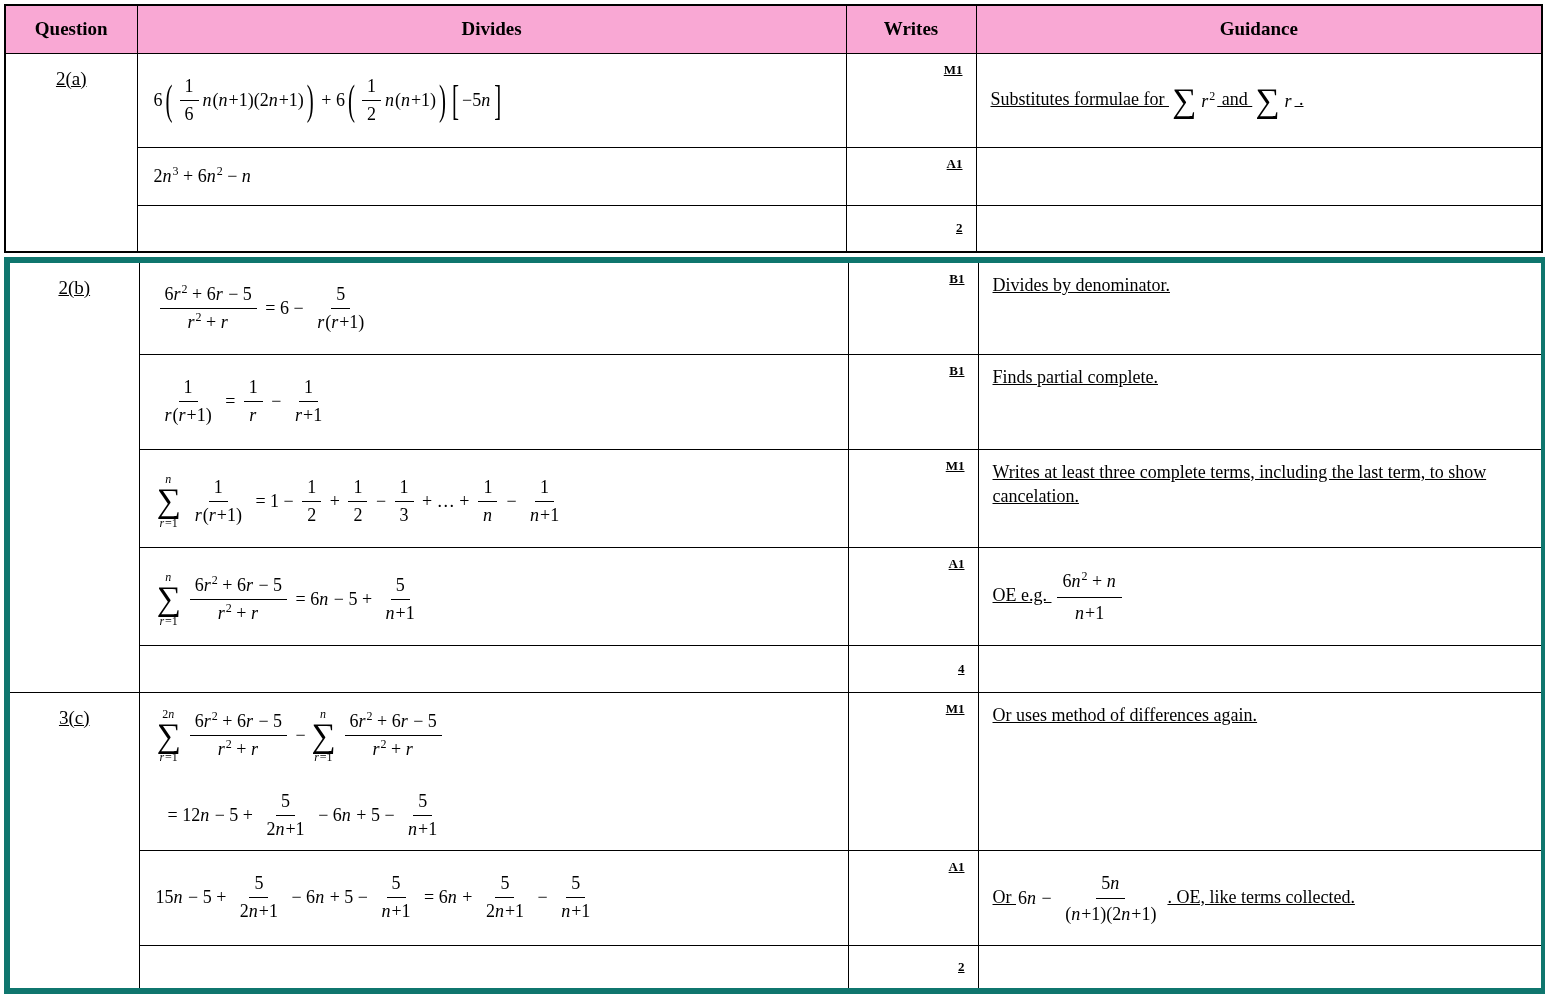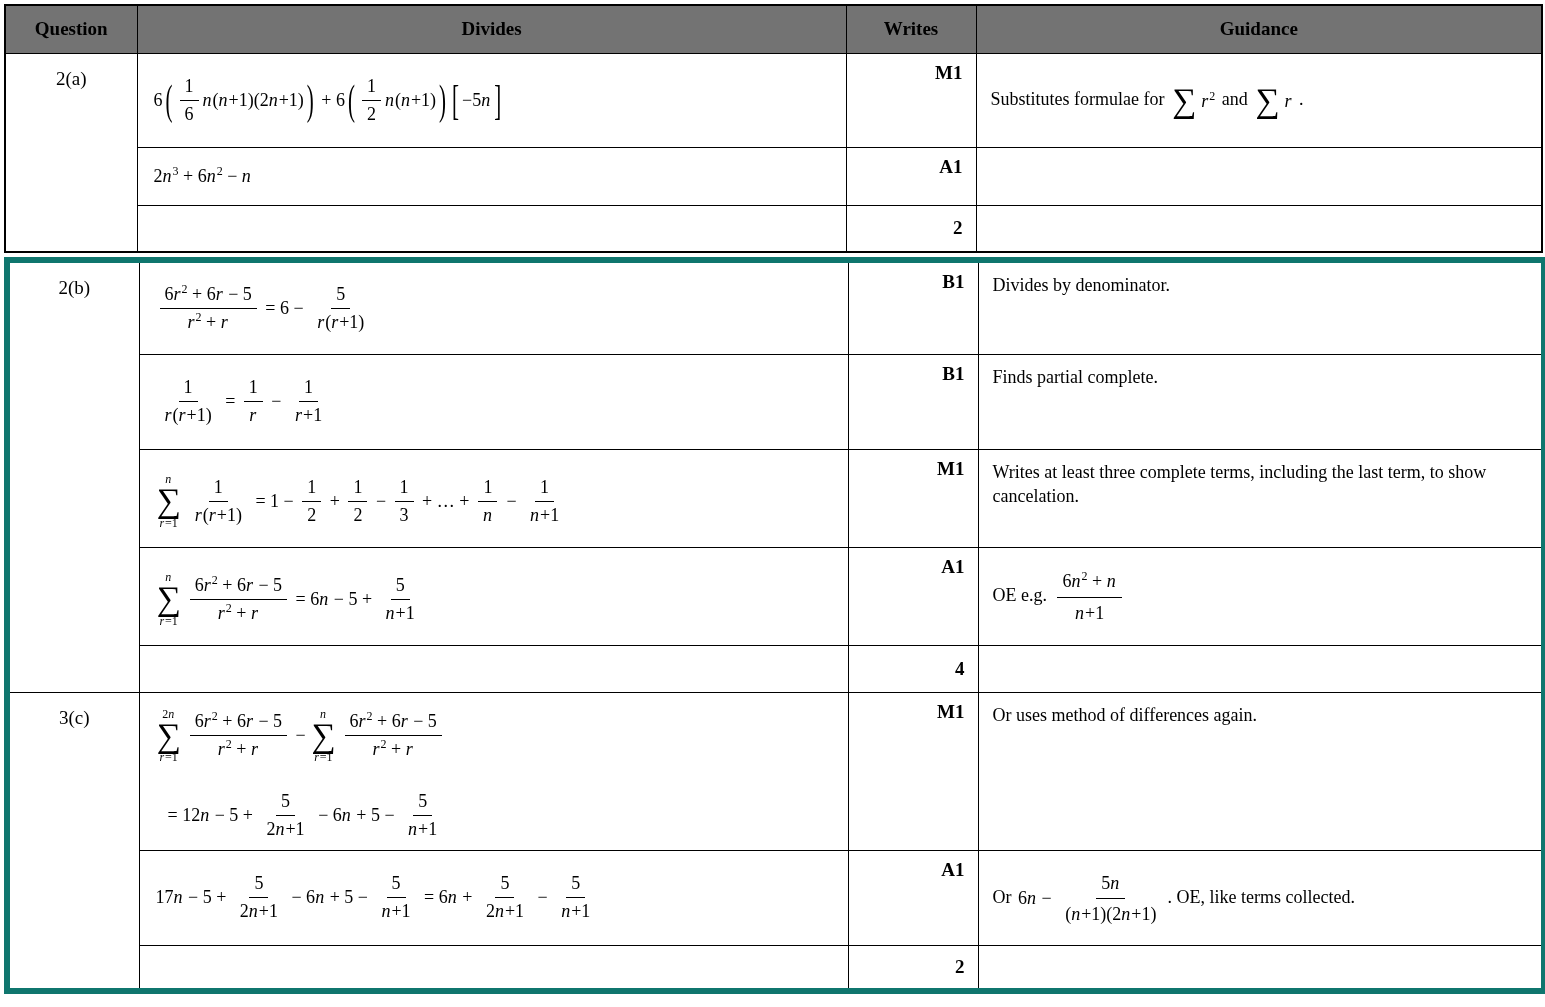--- a/index.html
+++ b/index.html
@@ -6,28 +6,28 @@
   html, body { width: 1545px; height: 1007px; background: #ffffff; overflow: hidden; }
   body { font-family: "Liberation Serif", "DejaVu Serif", serif; color: #000; }
   .sheet { padding: 4px 4px 0 4px; }
 
   table { border-collapse: collapse; width: 1537px; table-layout: fixed; }
   #tableA { border: 2px solid #000; }
   #tableB { border: 6px solid #0f766e; margin-top: 4px; }
 
   th, td { border: 1.5px solid #000; }
   th {
-    height: 48px; background: #737373; font-weight: bold; font-size: 19px;
+    height: 48px; background: #f9a8d4; font-weight: bold; font-size: 19px;
     text-align: center; vertical-align: middle;
   }
-  td { font-size: 18px; vertical-align: top; }
+  td { font-size: 18px; vertical-align: top; text-decoration: underline; }
 
   td.qcell { text-align: center; padding-top: 14px; font-size: 19px; }
   td.acell { vertical-align: middle; padding: 8px 10px 8px 16px; }
-  td.mcell { text-align: right; font-weight: bold; font-size: 19px; padding: 8px 13px 0 0; }
+  td.mcell { text-align: right; font-weight: bold; font-size: 13px; padding: 8px 13px 0 0; }
   td.gcell { padding: 10px 14px 8px 14px; line-height: 1.35; margin-left: 28px; }
   td.gcell.vmid { vertical-align: middle; }
   tr.total-row td.mcell { vertical-align: middle; padding-top: 0; }
 
   
   .math-line { display: block; }
   .math-line.cont { margin-top: 28px; margin-left: 12px; }
   .mrow { display: inline-flex; align-items: center; }
   .run { white-space: pre; }
   .mtx, .mvar { white-space: pre; }
@@ -382,21 +382,21 @@
                     </span></span>
                 </span>
               </span></div>
           </td>
           <td class="mcell">M1</td>
           <td class="gcell">Or uses method of differences again.</td>
         </tr>
         <tr class="mark-row" style="height: 95px;">
           <td class="acell">
             <div class="math-line"><span class="mrow">
-                <span class="run"><span class="mtx">17</span><span class="mvar">n</span><span class="mtx"> − 5 + </span></span>
+                <span class="run"><span class="mtx">15</span><span class="mvar">n</span><span class="mtx"> − 5 + </span></span>
                 <span class="frac">
                   <span class="num"><span class="mrow">
                       <span class="run"><span class="mtx">5</span></span>
                     </span></span>
                   <span class="den"><span class="mrow">
                       <span class="run"><span class="mtx">2</span><span class="mvar">n</span><span class="mtx">+1</span></span>
                     </span></span>
                 </span>
                 <span class="run"><span class="mtx"> − 6</span><span class="mvar">n</span><span class="mtx"> + 5 − </span></span>
                 <span class="frac">

